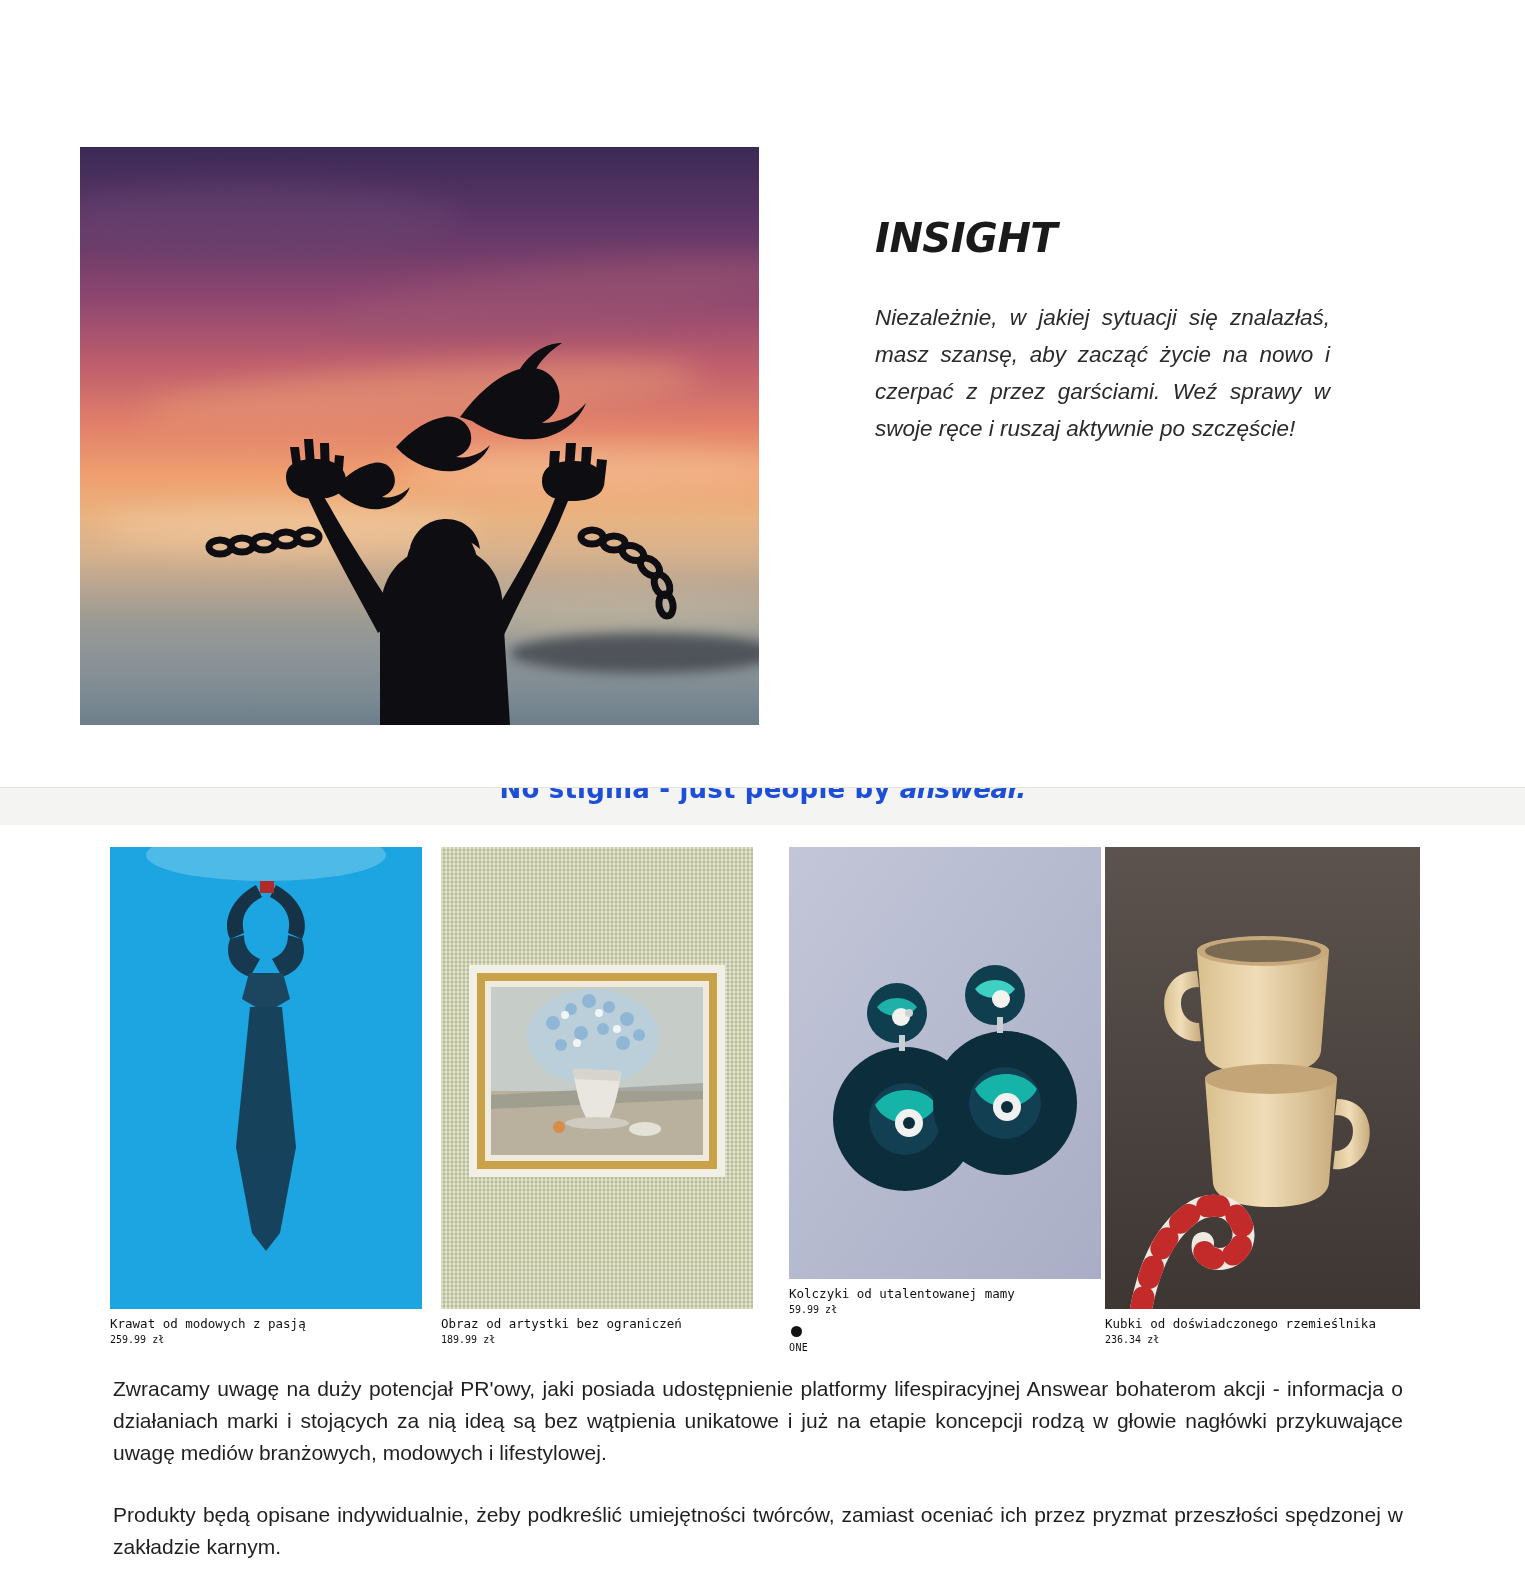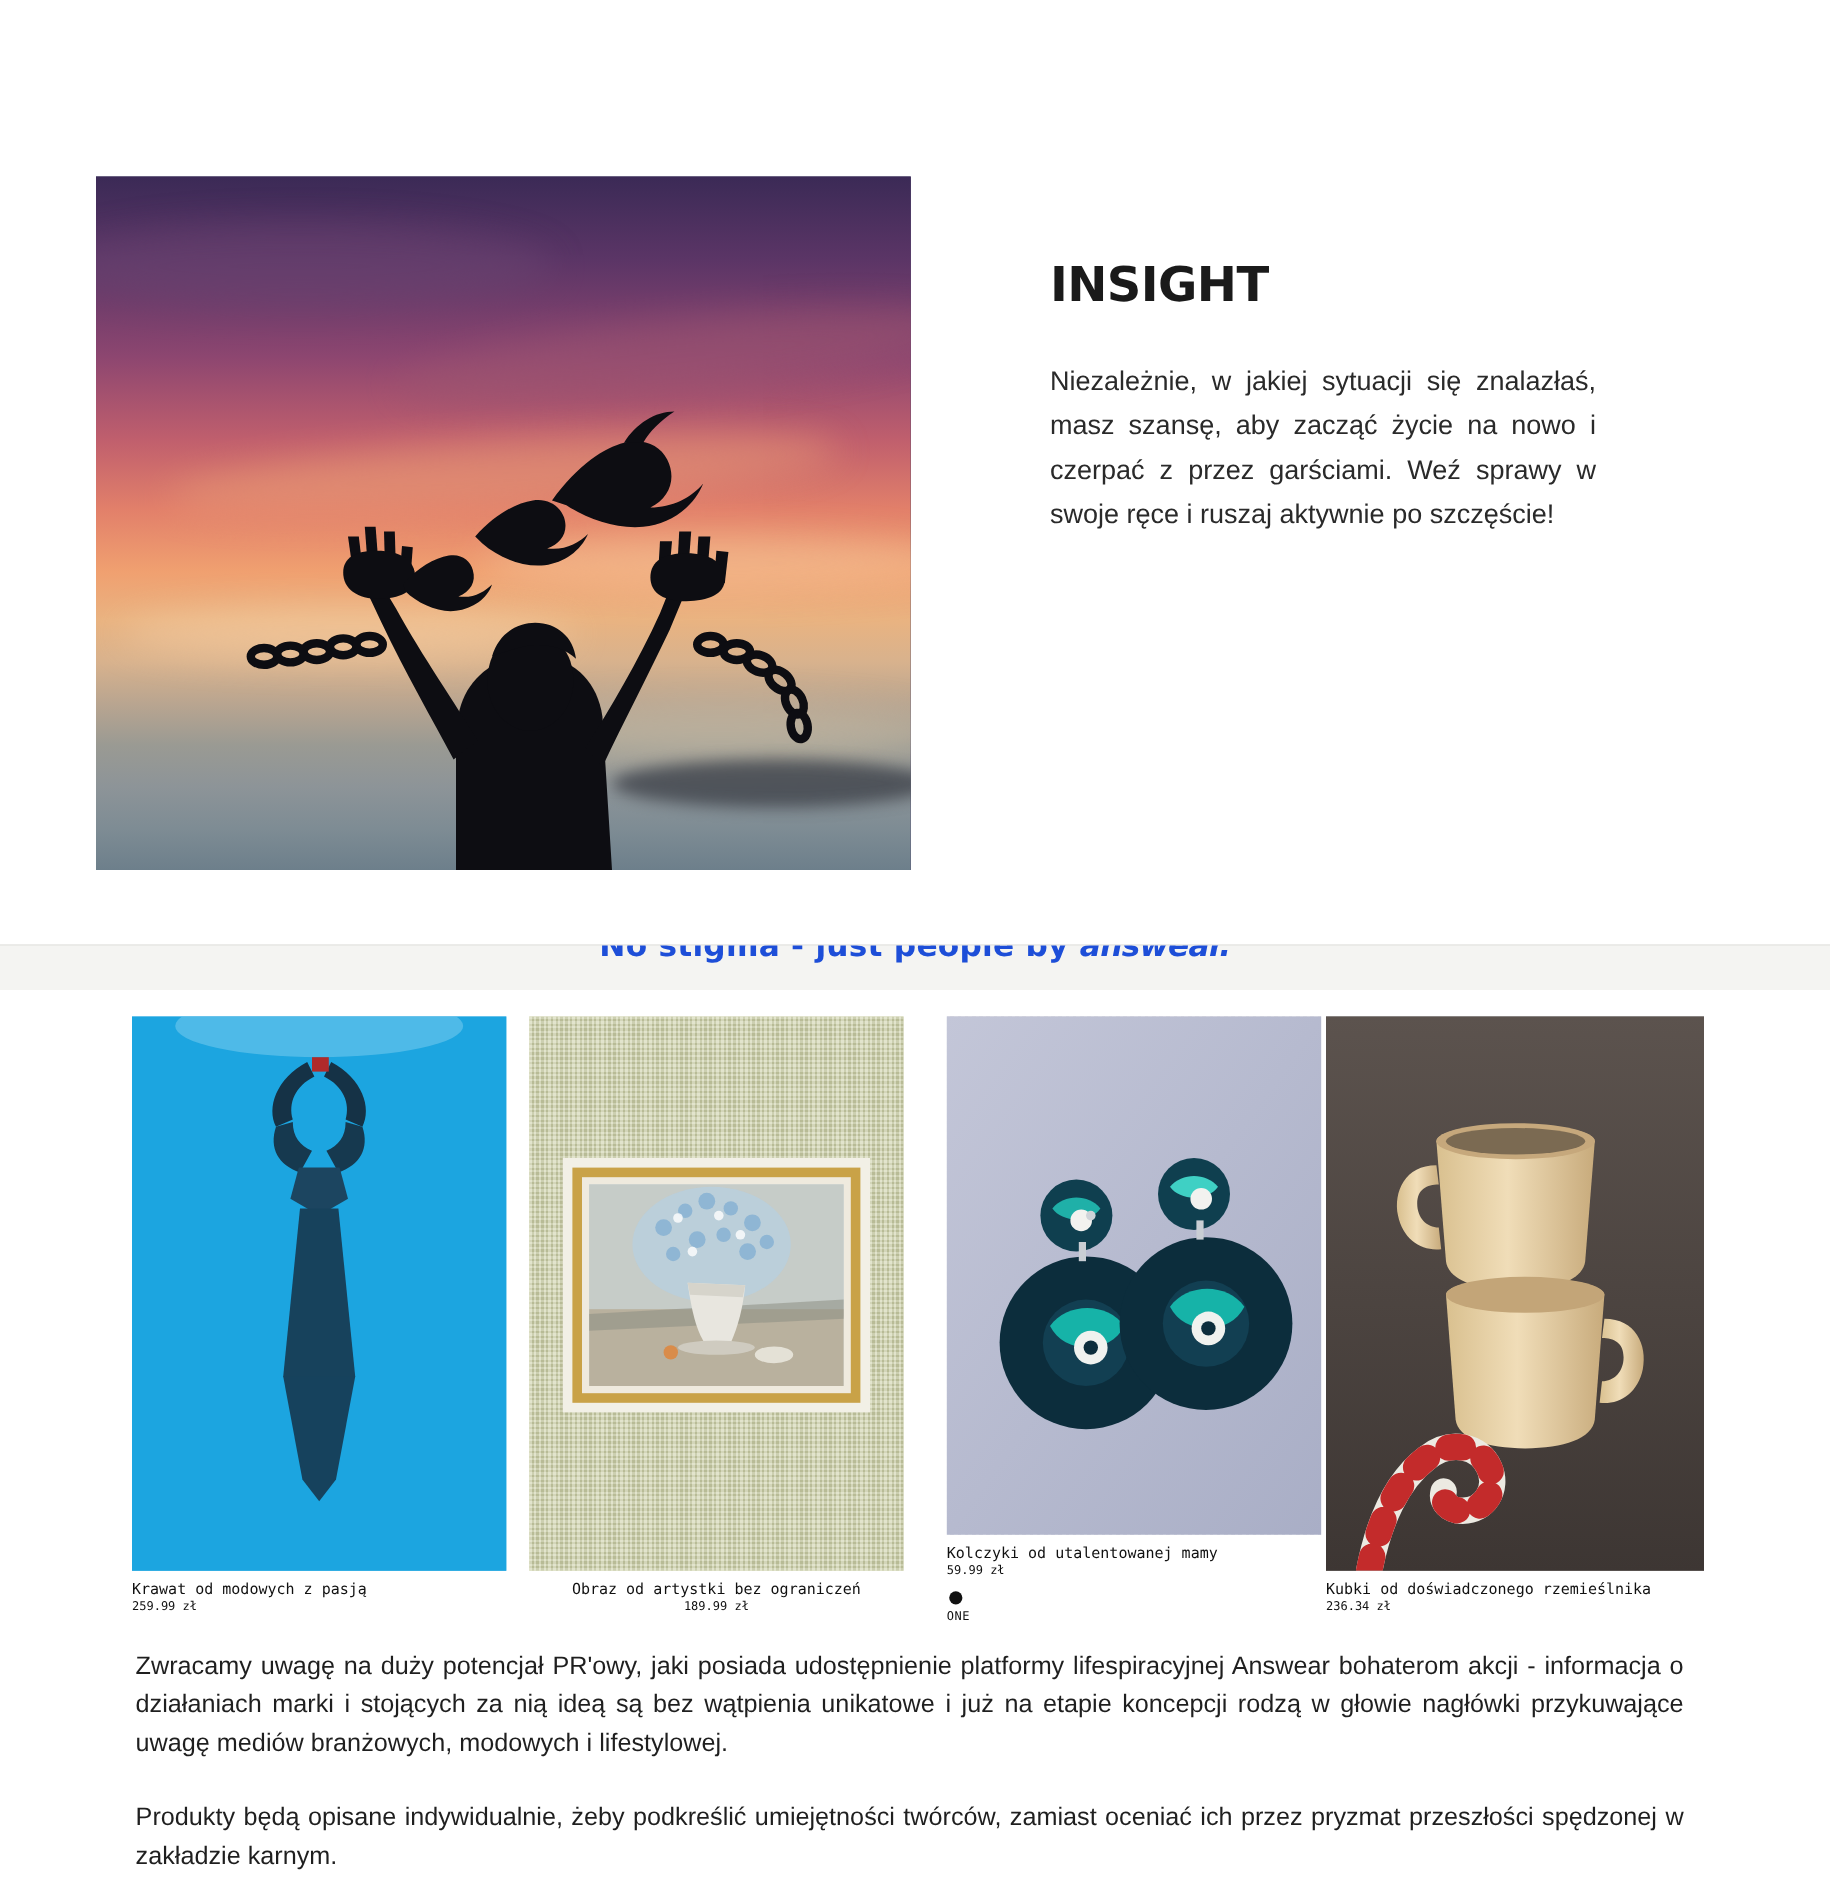--- a/index.html
+++ b/index.html
@@ -17,20 +17,21 @@
     background: #ffffff;
   }
 
   
   .top-section {
     position: absolute;
     left: 0; top: 0;
     width: 1525px;
     height: 787px;
     background: #ffffff;
+    font-style: italic;
   }
 
   .hero-photo {
     position: absolute;
     left: 80px;
     top: 147px;
     width: 679px;
     height: 578px;
     overflow: hidden;
     background: #2b2350;
@@ -159,21 +160,21 @@
     font-size: 10px;
     color: #111;
     line-height: 15px;
   }
 
   
   .p1 { left: 0; width: 312px; }
   .p1 .thumb { width: 312px; height: 462px; background: #1ca5e0; }
 
   
-  .p2 { left: 331px; width: 312px; text-align: center; }
+  .p2 { left: 331px; width: 312px; }
   .p2 .thumb { width: 312px; height: 462px; background: #ccd0a6; }
 
   
   .p3 { left: 679px; width: 312px; }
   .p3 .thumb { width: 312px; height: 432px; background: #b9bcd0; }
   .swatch-dot {
     width: 11px; height: 11px;
     border-radius: 50%;
     background: #111;
     margin: 9px 0 5px 2px;

